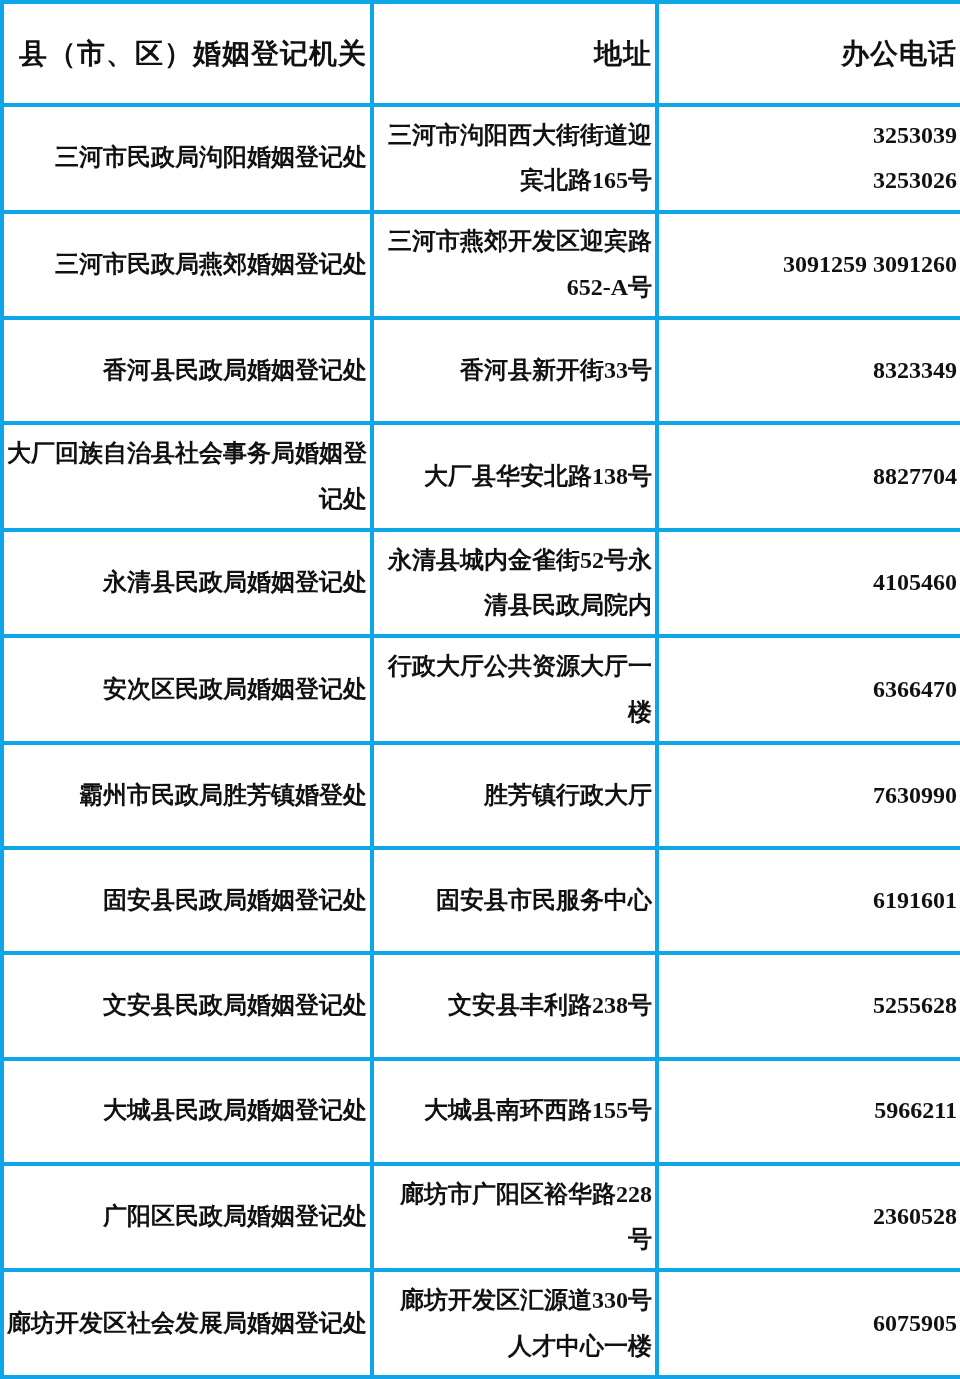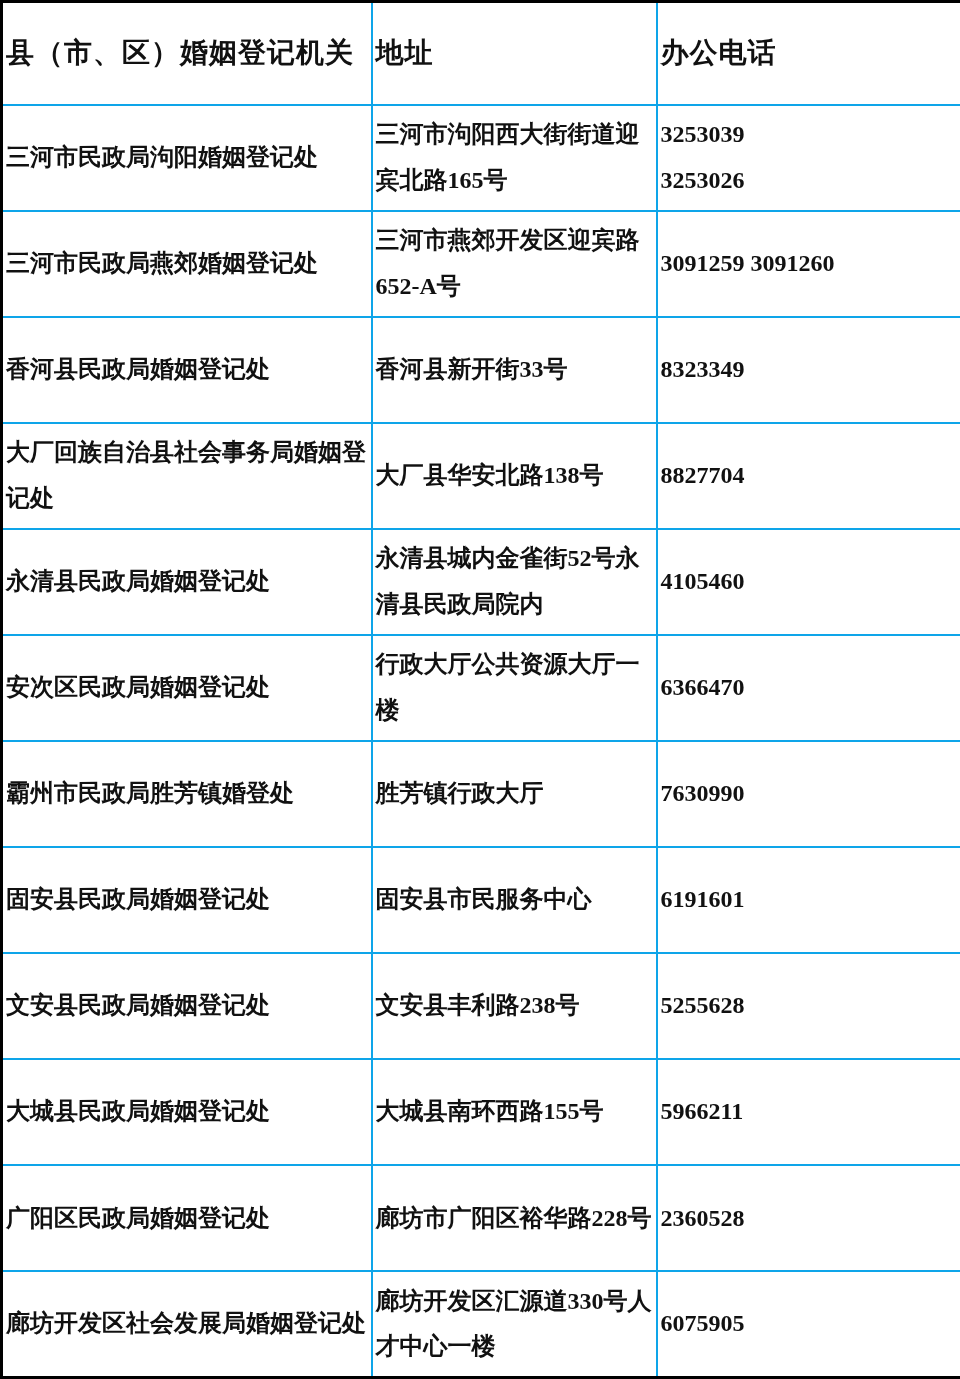--- a/index.html
+++ b/index.html
@@ -15,22 +15,22 @@
   }
   table.reg-table {
     width: 960px;
     height: 1379px;
     border-collapse: collapse;
     table-layout: fixed;
     border: 3px solid #000000;
   }
   .reg-table th,
   .reg-table td {
-    border: 2px solid #0ea5e9;
-    text-align: left;
+    border: 4px solid #0ea5e9;
+    text-align: right;
     vertical-align: middle;
     padding: 2px 3px;
     box-sizing: border-box;
   }
   .reg-table thead tr {
     height: 103px;
   }
   .reg-table tbody tr {
     height: 98px;
     font-weight: bold;

